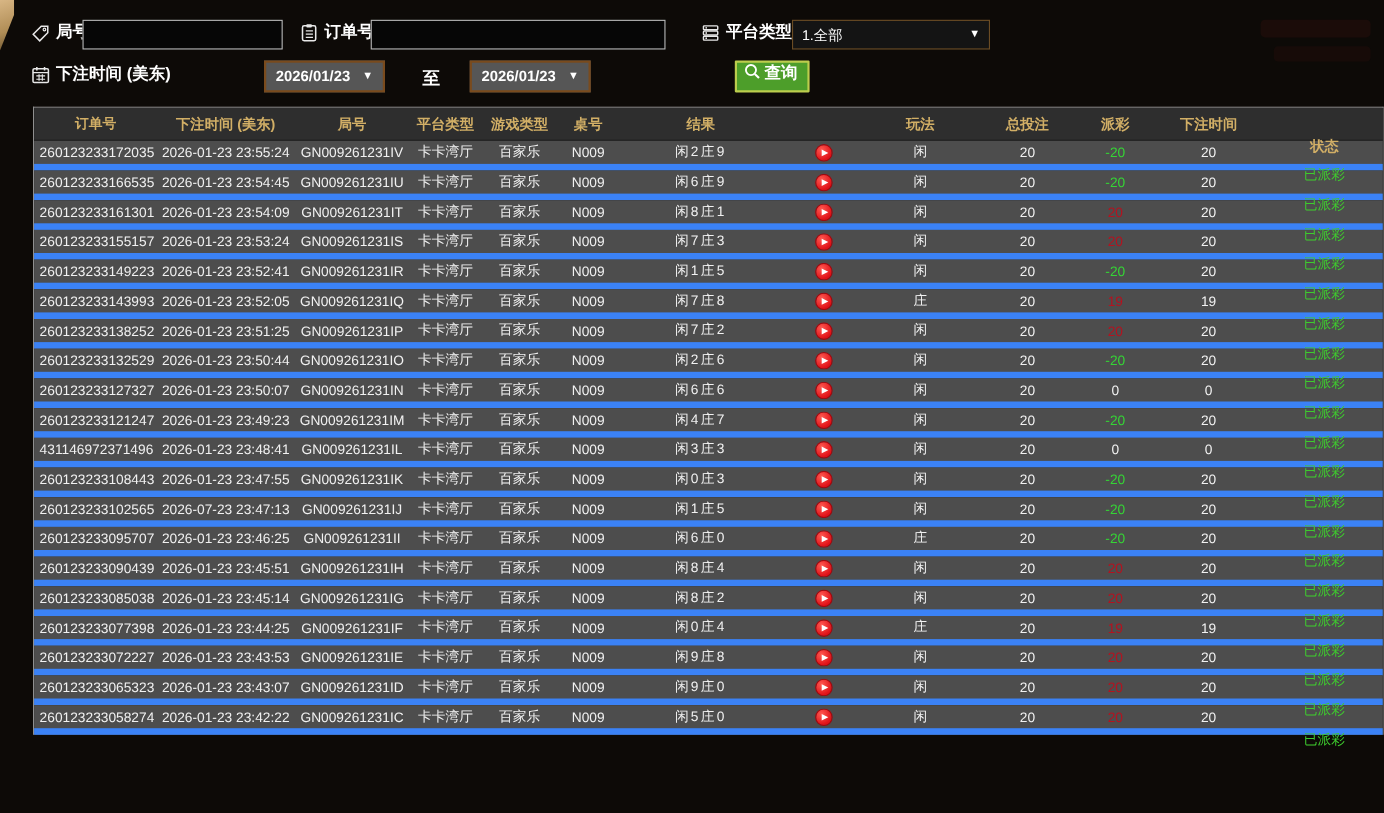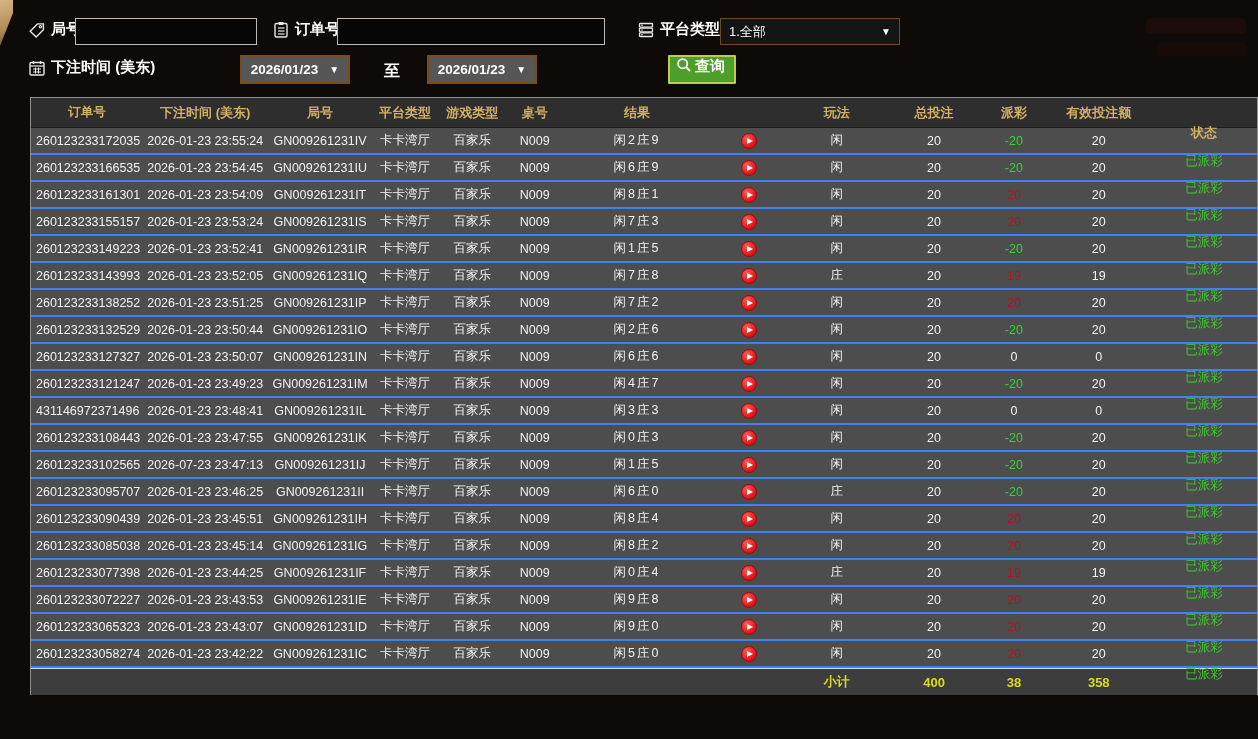--- a/index.html
+++ b/index.html
@@ -29,21 +29,21 @@
   .sel-plat .caret { margin-left:auto; font-size:10px; color:#fff; }
   .date-btn { position:absolute; top:55px; height:29px; width:110px; background:#565656; border:2px solid #7a4b1d; color:#fff; font-weight:bold; font-size:13.5px; display:flex; align-items:center; justify-content:center; gap:11px; cursor:pointer; }
   .date-from { left:240px; } .date-to { left:427px; }
   .date-btn .caret { font-size:10px; }
   .to-label { position:absolute; left:384px; top:61px; color:#fff; font-weight:bold; font-size:16px; }
   .query-btn { position:absolute; left:668px; top:55px; height:29px; padding:0 9px 0 6px; background:#4d9e2a; border:2px solid #bccd4d; color:#fff; font-weight:bold; font-size:15px; display:flex; gap:3px; cursor:pointer; border-radius:1px; }
   .icon16 { width:18px; height:18px; display:inline-block; flex:none; }
 
   
   .grid { position:absolute; left:30px; top:97px; width:1228px; border:1px solid #8f8f8f; border-bottom:none; }
-  .trow { display:flex; align-items:center; height:27px; background:#4d4d4d; border-bottom:2px solid #3b82f6; color:#f1f1f1; font-size:12.5px; }
+  .trow { display:flex; align-items:center; height:27px; background:#4d4d4d; border-bottom:6px solid #3b82f6; color:#f1f1f1; font-size:12.5px; }
   .thead { display:flex; align-items:center; height:30px; background:#2e2e2e; border-bottom:1px solid #1b1b1b; color:#d2af66; font-weight:bold; font-size:13px; }
   .c { text-align:center; overflow:hidden; white-space:nowrap; }
   .c1{width:112px; text-align:left; padding-left:5px; font-size:12.5px;}
   .c2{width:125px;} .c3{width:105px;} .c4{width:65px;} .c5{width:70px;}
   .c6{width:55px;} .c7{width:150px; letter-spacing:2px;} .c8{width:75px;}
   .c9{width:100px;} .c10{width:95px;} .c11{width:65px;} .c12{width:105px;} .c13{width:106px;margin-top:41px;}
   .thead .c1{text-align:center; padding-left:0;}
   .thead .c7{letter-spacing:0;font-family:Liberation Serif, serif;}
   .status { color:#3ecb2e; }
   .payout.neg { color:#35d435; }
@@ -152,21 +152,21 @@
       <div class="c c2">下注时间 (美东)</div>
       <div class="c c3">局号</div>
       <div class="c c4">平台类型</div>
       <div class="c c5">游戏类型</div>
       <div class="c c6">桌号</div>
       <div class="c c7">结果</div>
       <div class="c c8"></div>
       <div class="c c9">玩法</div>
       <div class="c c10">总投注</div>
       <div class="c c11">派彩</div>
-      <div class="c c12">有效投注额</div>
+      <div class="c c12">下注时间</div>
       <div class="c c13">状态</div>
     </div>
 
     <div id="tbody">
   <div class="trow">
     <div class="c c1">260123233172035</div>
     <div class="c c2">2026-01-23 23:55:24</div>
     <div class="c c3">GN009261231IV</div>
     <div class="c c4">卡卡湾厅</div>
     <div class="c c5">百家乐</div>
@@ -558,29 +558,14 @@
             </span>
     </div>
     <div class="c c9">闲</div>
     <div class="c c10">20</div>
     <div class="c c11 payout pos">20</div>
     <div class="c c12">20</div>
     <div class="c c13 status">已派彩</div>
   </div>
 </div>
 
-    <div class="trow summary sub">
-      <div class="c c1"></div>
-        <div class="c c2"></div>
-        <div class="c c3"></div>
-        <div class="c c4"></div>
-      <div class="c c5"></div>
-        <div class="c c6"></div>
-        <div class="c c7"></div>
-        <div class="c c8"></div>
-      <div class="c c9">小计</div>
-      <div class="c c10">400</div>
-      <div class="c c11">38</div>
-      <div class="c c12">358</div>
-      <div class="c c13"></div>
-    </div>
   </div>
 </div>
 
 </body></html>

